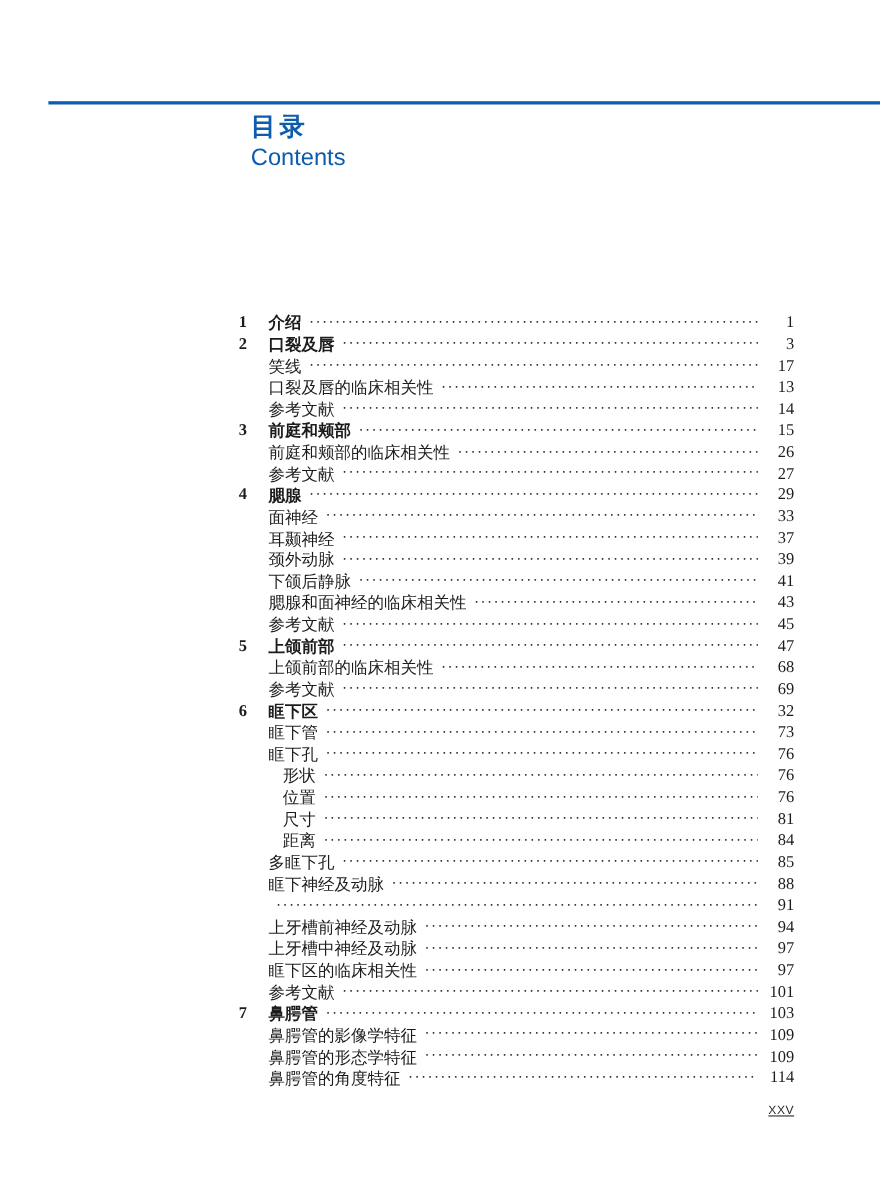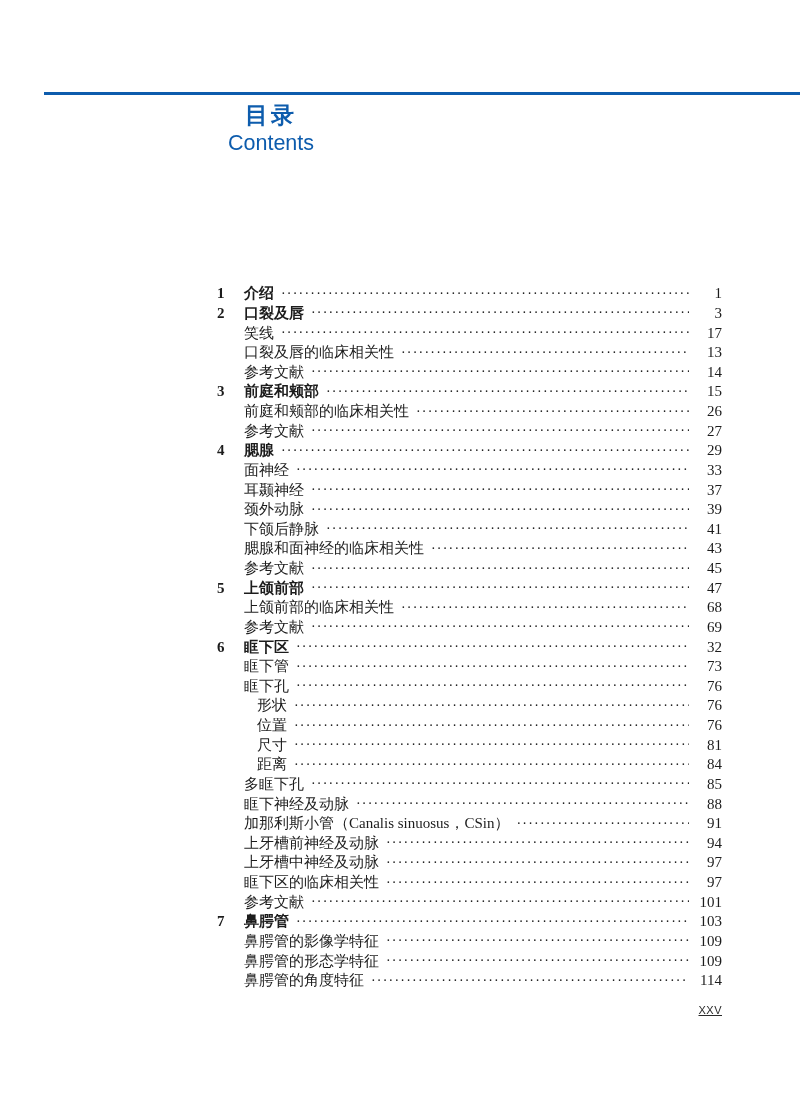--- a/index.html
+++ b/index.html
@@ -19,21 +19,20 @@
     background: var(--accent);
   }
   .titles { position: absolute; left: 228px; top: 102px; }
   .h-cn {
     font-family: "Liberation Sans", sans-serif;
     font-weight: 700;
     font-size: 23px;
     line-height: 27px;
     letter-spacing: 3px;
     color: var(--accent);
-    text-align: center;
   }
   .h-en {
     font-family: "Liberation Sans", sans-serif;
     font-weight: 400;
     font-size: 21.5px;
     line-height: 24px;
     margin-top: 2px;
     color: var(--accent);
   }
   .toc {
@@ -232,21 +231,20 @@
       <span class="t">多眶下孔</span>
       <span class="leader">································································································································································</span>
       <span class="pg">85</span>
     </div>
     <div class="row lvl1">
       <span class="t">眶下神经及动脉</span>
       <span class="leader">································································································································································</span>
       <span class="pg">88</span>
     </div>
     <div class="row lvl1">
-      <span class="t">加那利斯小管（Canalis sinuosus，CSin）</span>
       <span class="leader">································································································································································</span>
       <span class="pg">91</span>
     </div>
     <div class="row lvl1">
       <span class="t">上牙槽前神经及动脉</span>
       <span class="leader">································································································································································</span>
       <span class="pg">94</span>
     </div>
     <div class="row lvl1">
       <span class="t">上牙槽中神经及动脉</span>

